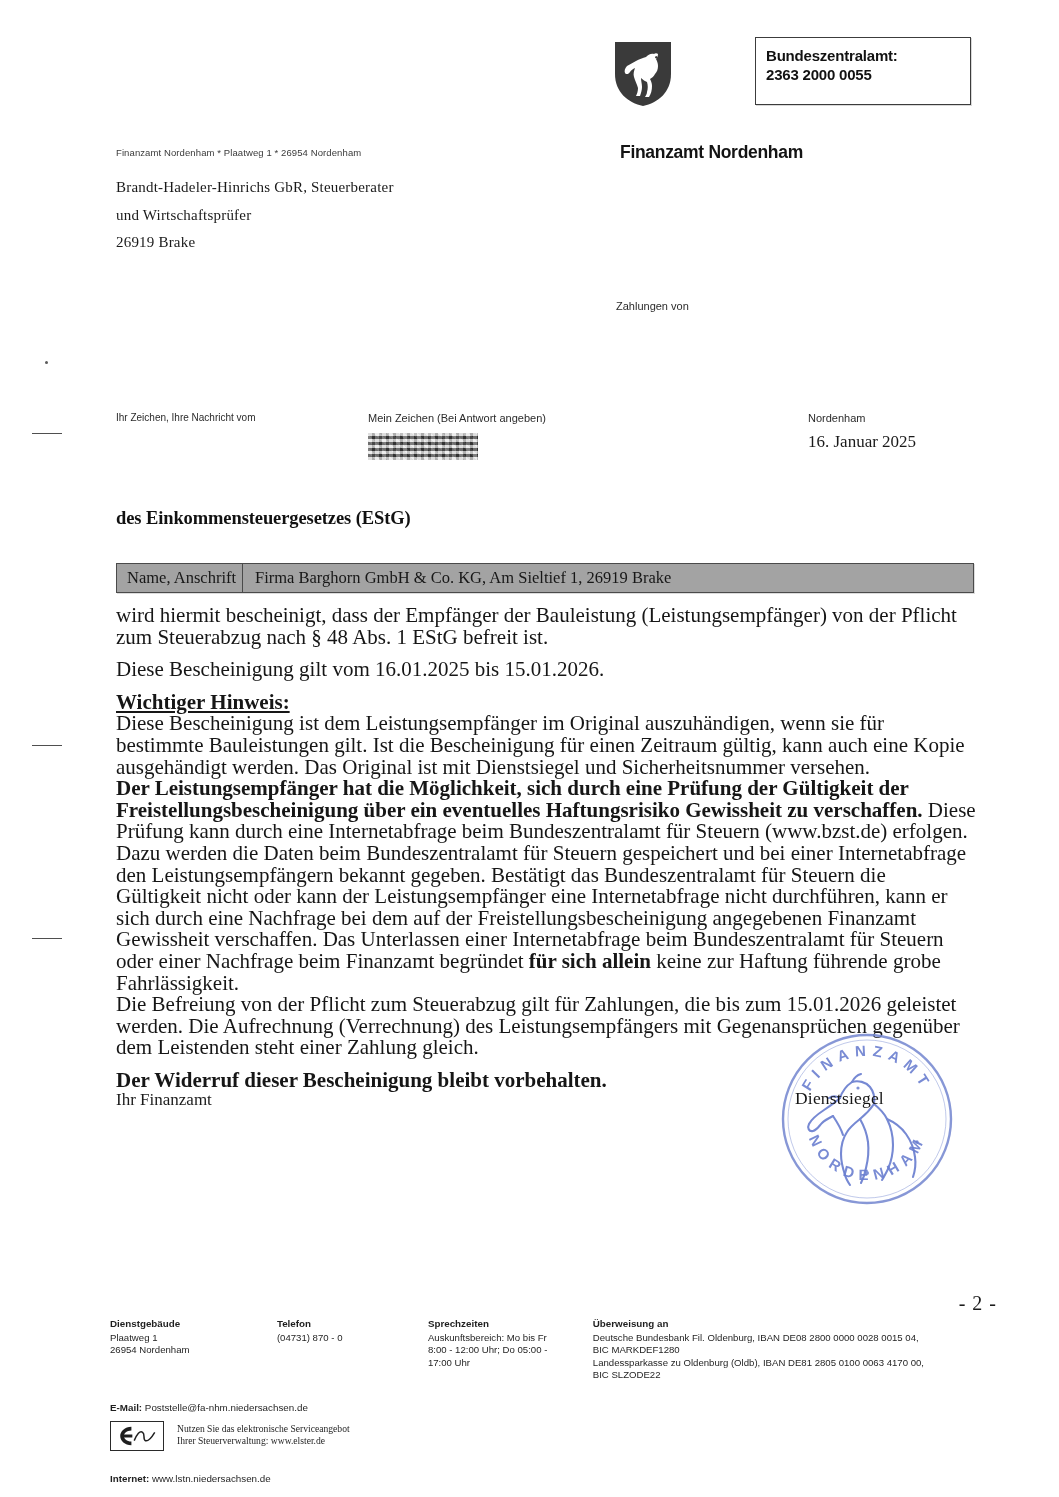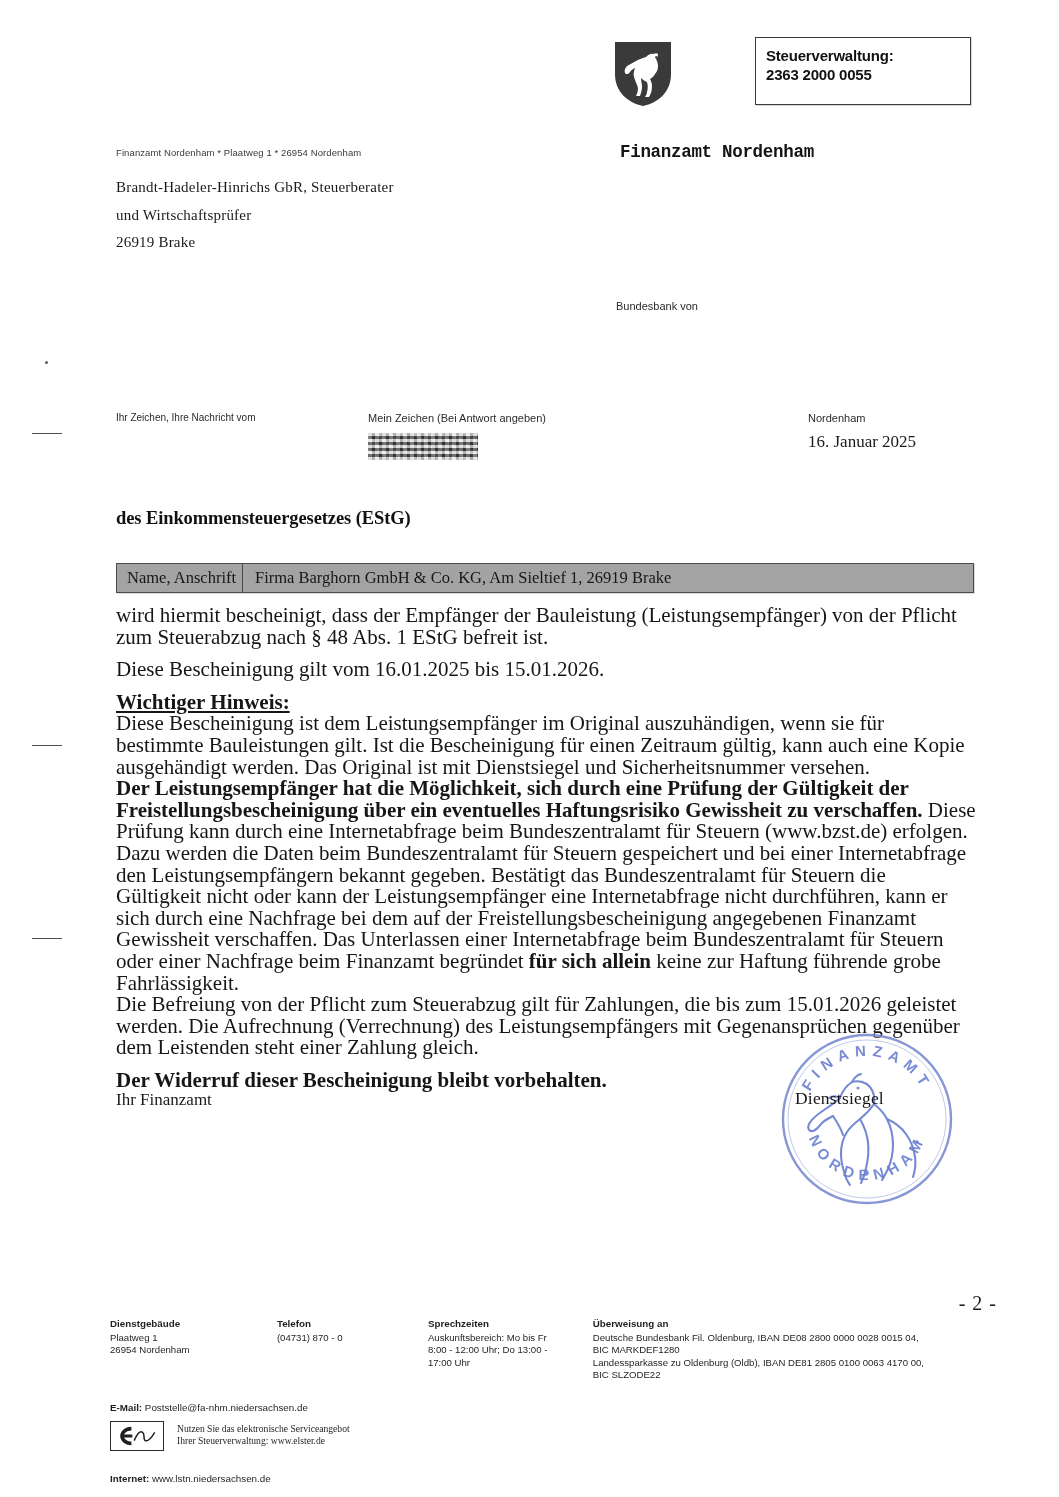--- a/index.html
+++ b/index.html
@@ -52,21 +52,20 @@
     color: #121212;
   }
 
   #office-name {
     left: 620px;
     top: 142px;
     font-size: 17.5px;
     font-weight: bold;
     letter-spacing: -0.3px;
     color: #141414;
-    font-family: Liberation Mono, monospace;
   }
 
   
   #sender-line {
     left: 116px;
     top: 147px;
     font-size: 9.5px;
     letter-spacing: 0.1px;
     color: #3a3a3a;
     white-space: nowrap;
@@ -284,35 +283,35 @@
 
   <div class="abs" id="coat-of-arms">
     <svg viewBox="0 0 60 68" width="60" height="68" aria-hidden="true">
       <path d="M2,2 L58,2 L58,34 C58,52 45,63 30,66 C15,63 2,52 2,34 Z" fill="#3a3a3a"></path>
       <path d="M41,14 C38,13 35,15 33,17 C30,18 26,19 23,21 C20,23 17,24 14,26 C12,28 11,31 12,33 C13,35 16,34 17,32 C18,30 20,29 22,28 C21,31 20,34 21,37 C22,41 24,44 25,48 C25,51 24,54 23,56 L27,56 C28,53 29,50 29,47 C29,44 28,41 28,38 C30,40 32,41 34,42 C35,45 35,49 34,52 C34,54 33,55 32,57 L36,57 C38,54 39,50 39,46 C39,43 38,41 37,39 C39,38 41,36 42,34 C44,32 45,29 45,26 C45,23 44,21 43,19 C44,18 45,16 45,14 C44,13 42,13 41,14 Z" fill="#ffffff"></path>
       <path d="M43,16 C44,16 45,17 44,18 C43,19 42,18 42,17 Z" fill="#3a3a3a"></path>
     </svg>
   </div>
 
   <div class="abs sans" id="security-number-box">
-    <div class="line">Steuerverwaltung:</div>
+    <div class="line">Bundeszentralamt:</div>
     <div class="line">2363 2000 0055</div>
   </div>
 
   <div class="abs sans" id="office-name">Finanzamt Nordenham</div>
 
   <div class="abs sans" id="sender-line">Finanzamt Nordenham * Plaatweg 1 * 26954 Nordenham</div>
 
   <div class="abs serif" id="recipient-address">
     <div>Brandt-Hadeler-Hinrichs GbR, Steuerberater</div>
     <div>und Wirtschaftsprüfer</div>
     <div>26919 Brake</div>
   </div>
 
-  <div class="abs sans" id="handled-by-label">Bundesbank von</div>
+  <div class="abs sans" id="handled-by-label">Zahlungen von</div>
   <div class="abs sans" id="ref-your-sign">Ihr Zeichen, Ihre Nachricht vom</div>
   <div class="abs sans" id="ref-my-sign">Mein Zeichen (Bei Antwort angeben)</div>
   <div class="abs" id="redaction-block"></div>
   <div class="abs sans" id="ref-place">Nordenham</div>
   <div class="abs serif" id="ref-date">16. Januar 2025</div>
 
   <div class="abs serif" id="doc-title">
     <div>des Einkommensteuergesetzes (EStG)</div>
   </div>
 
@@ -387,21 +386,21 @@
         <div>Plaatweg 1</div>
         <div>26954 Nordenham</div>
       </div>
       <div class="c2">
         <div class="col-head">Telefon</div>
         <div>(04731) 870 - 0</div>
       </div>
       <div class="c3">
         <div class="col-head">Sprechzeiten</div>
         <div>Auskunftsbereich: Mo bis Fr</div>
-        <div>8:00 - 12:00 Uhr; Do 13:00 -</div>
+        <div>8:00 - 12:00 Uhr; Do 05:00 -</div>
         <div>17:00 Uhr</div>
       </div>
       <div class="c4">
         <div class="col-head">Überweisung an</div>
         <div>Deutsche Bundesbank Fil. Oldenburg, IBAN DE08 2800 0000 0028 0015 04,</div>
         <div>BIC MARKDEF1280</div>
         <div>Landessparkasse zu Oldenburg (Oldb), IBAN DE81 2805 0100 0063 4170 00,</div>
         <div>BIC SLZODE22</div>
       </div>
     </div>

